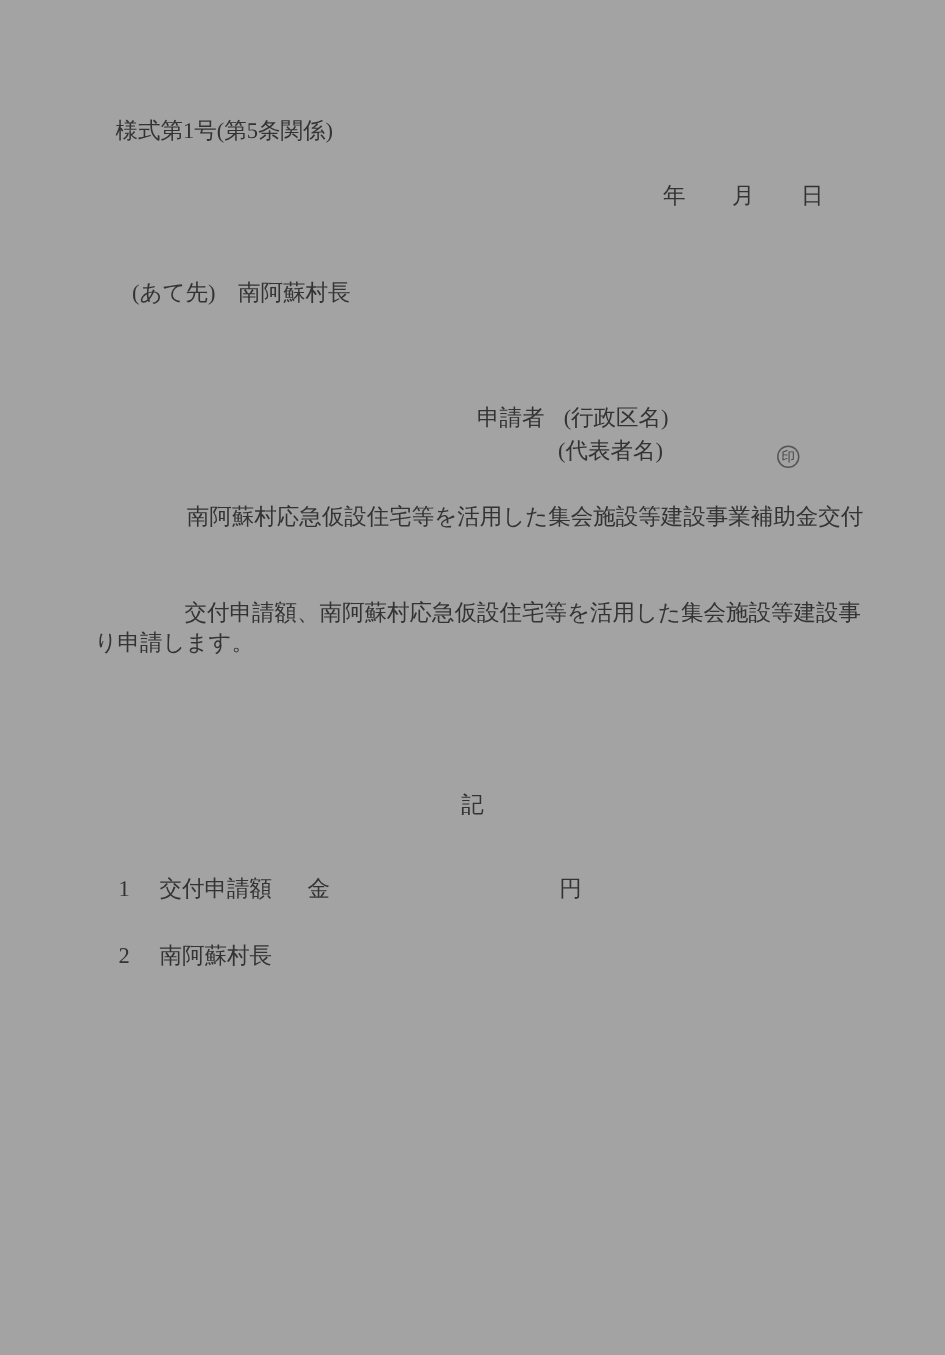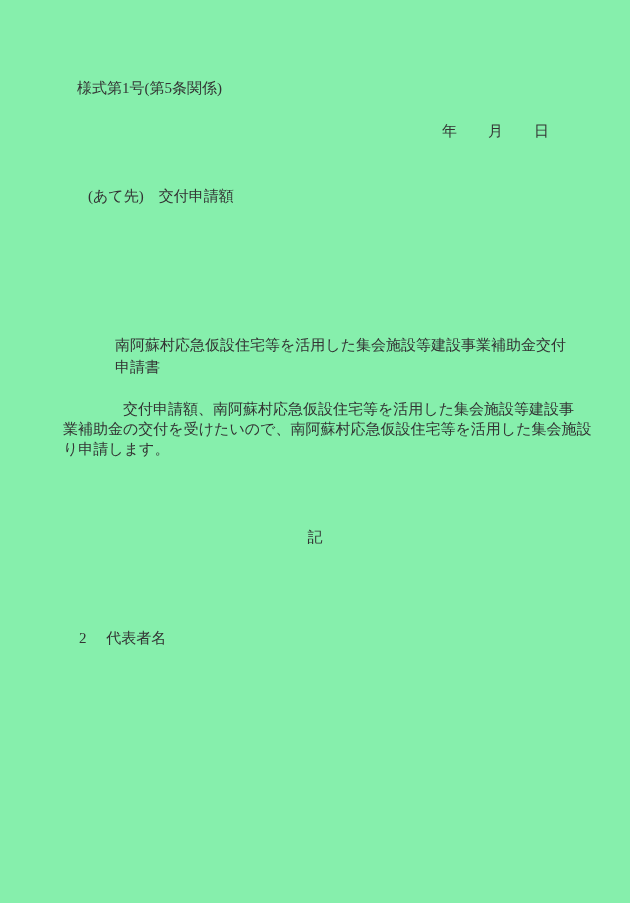--- a/index.html
+++ b/index.html
@@ -41,62 +41,75 @@
     margin-left: 76px;
     border: 1px solid #555;
     border-radius: 50%;
     font-size: 9px;
     line-height: 13px;
     text-align: center;
     vertical-align: -2px;
     color: #444;
   }
 
-  .doc-title     { left: 115px; top: 334px; line-height: 22px; width: 470px; }
+  .doc-title     { left: 115px; top: 334px; line-height: 22px; width: 470px; text-align: center; }
 
   .body-par      { left: 63px;  top: 399px; width: 512px; line-height: 20px; }
   .body-par div  { height: 20px; white-space: pre; }
 
   .record-heading { left: 0; top: 527px; width: 630px; text-align: center; }
 
   .item          { line-height: 18px; }
   .item-1        { left: 79px; top: 584px; }
   .item-2        { left: 79px; top: 629px; }
   .item-label    { margin-left: 16px; }
   .currency-prefix { margin-left: 20px; }
   .currency-suffix { margin-left: 149px; }
 </style>
 </head>
 <body>
 
-<div class="page" style="background: #86efac; color: rgb(51, 51, 51);">
+<div class="page" style="background: #a3a3a3; color: rgb(51, 51, 51);">
 
   <div class="abs form-number">様式第1号(第5条関係)</div>
 
   <div class="abs date-line">
     <span>年</span>
     <span>月</span>
     <span>日</span>
   </div>
 
-  <div class="abs addressee">(あて先)　交付申請額</div>
+  <div class="abs addressee">(あて先)　南阿蘇村長</div>
 
+  <div class="abs applicant">
+    <div>
+      <span class="applicant-label">申請者</span>
+      <span>(行政区名)</span>
+    </div>
+    <div class="applicant-row2">
+      <span>(代表者名)</span><span class="seal">印</span>
+    </div>
+  </div>
 
   <div class="abs doc-title">
     <div>南阿蘇村応急仮設住宅等を活用した集会施設等建設事業補助金交付</div>
-    <div>申請書</div>
   </div>
 
   <div class="abs body-par">
     <div>　　　　交付申請額、南阿蘇村応急仮設住宅等を活用した集会施設等建設事</div>
-    <div>業補助金の交付を受けたいので、南阿蘇村応急仮設住宅等を活用した集会施設</div>
     <div>り申請します。</div>
   </div>
 
   <div class="abs record-heading">記</div>
 
+  <div class="abs item item-1">
+    <span>1</span>
+    <span class="item-label">交付申請額</span>
+    <span class="currency-prefix">金</span>
+    <span class="currency-suffix">円</span>
+  </div>
 
   <div class="abs item item-2">
     <span>2</span>
-    <span class="item-label">代表者名</span>
+    <span class="item-label">南阿蘇村長</span>
   </div>
 
 </div>
 
 </body></html>

